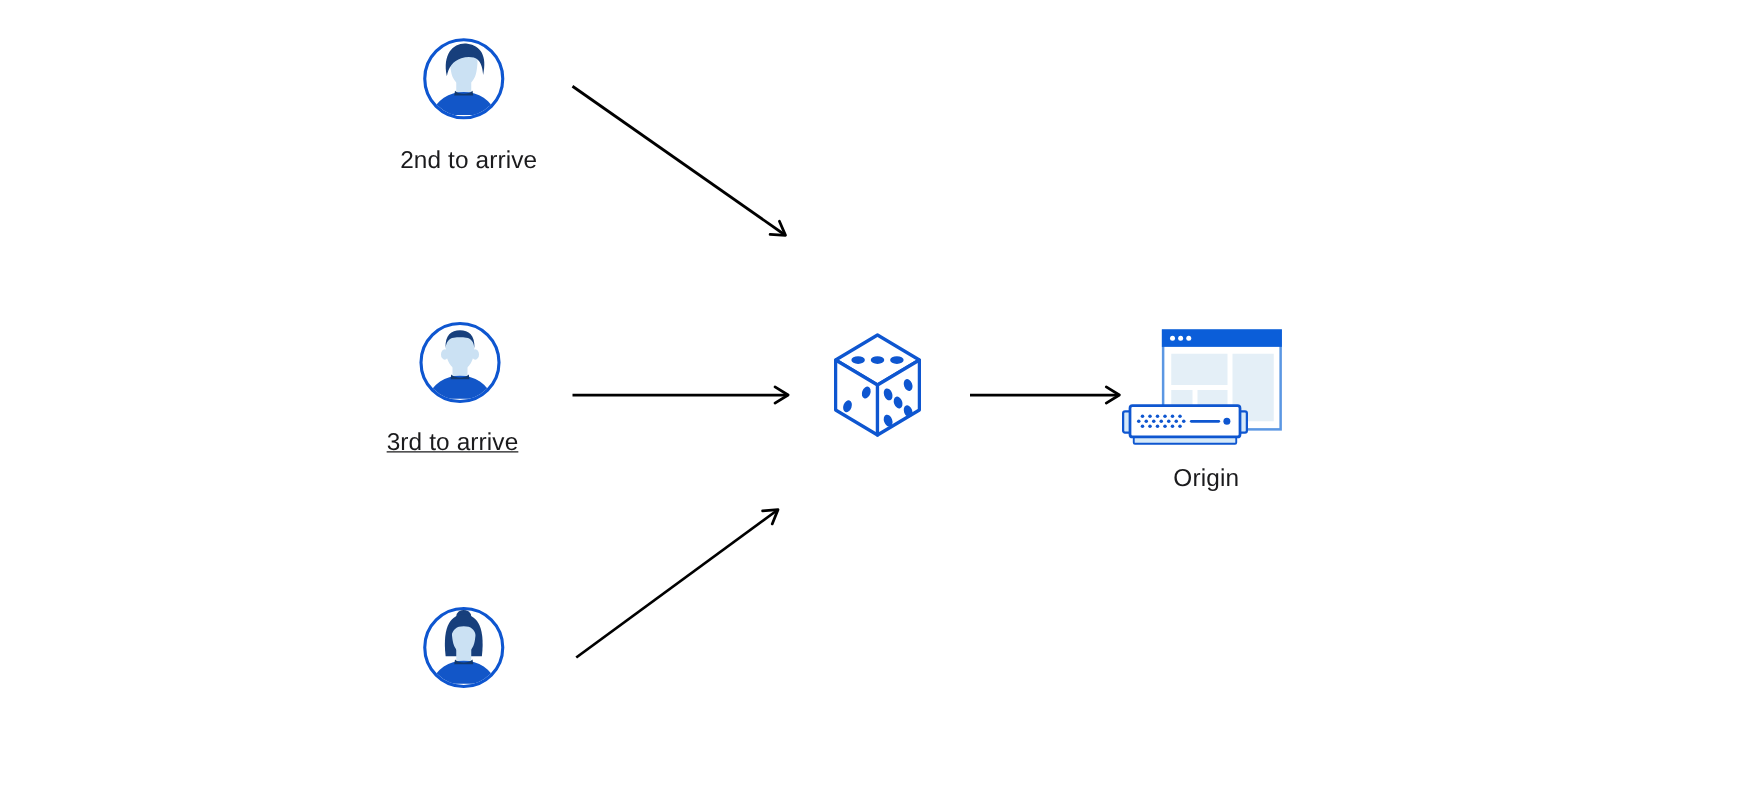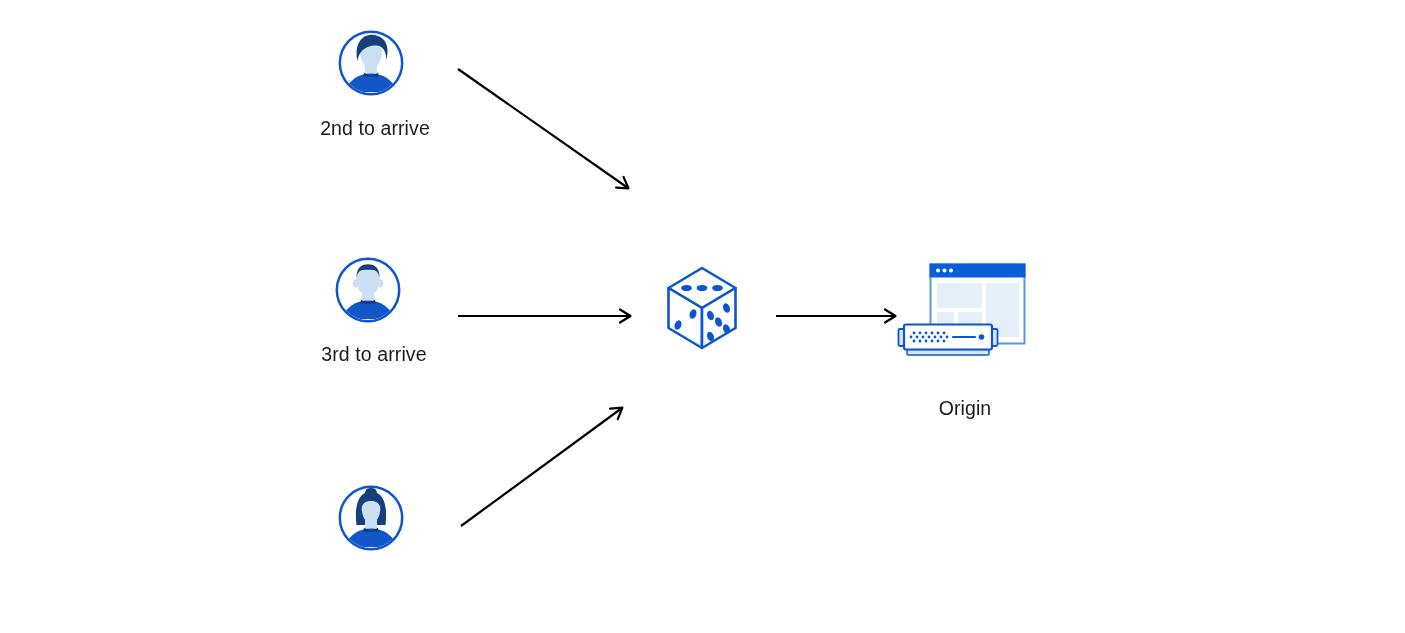--- a/index.html
+++ b/index.html
@@ -70,21 +70,21 @@
         <rect x="27" y="32" width="12" height="14" fill="#cbe1f3"></rect>
         <path d="M33,43.5 C21,43.5 11.5,49.5 6,62 L60,62 C54.5,49.5 45,43.5 33,43.5 Z" fill="#1256c8"></path>
         <path d="M26,42.6 C28.5,45.8 37.5,45.8 40,42.6 L40.6,46.4 L25.4,46.4 Z" fill="#10386f"></path>
         <ellipse cx="20.8" cy="26.5" rx="3" ry="4.2" fill="#cbe1f3"></ellipse>
         <ellipse cx="45.2" cy="26.5" rx="3" ry="4.2" fill="#cbe1f3"></ellipse>
         <path d="M21.5,20 C21.5,12.5 26.5,9.5 33,9.5 C39.5,9.5 44.5,12.5 44.5,20 C44.5,22 44.2,25 43.8,27.5 C42.8,33.5 38.8,38.8 33,38.8 C27.2,38.8 23.2,33.5 22.2,27.5 C21.8,25 21.5,22 21.5,20 Z" fill="#cbe1f3"></path>
         <path d="M21.5,21.5 C21,11 26,7.2 33,7.2 C40,7.2 45,11 44.5,21.5 C44,16.5 42,13.6 38,13.1 C34.5,12.7 31.5,12.7 28,13.1 C24,13.6 22,16.5 21.5,21.5 Z" fill="#173f7c"></path>
       </g>
     </svg>
   </span>
-  <div class="node-label" style="left:274px;top:343px;">3rd to arrive</div>
+  <div class="node-label" style="left:262px;top:343px;text-decoration:underline;">3rd to arrive</div>
 
   <span class="avatar abs" style="left:338px;top:485px;">
     <svg width="66" height="66" viewBox="0 0 66 66">
       <defs>
           <clipPath id="clipC">
             <circle cx="33" cy="33" r="30"></circle>
           </clipPath>
         </defs>
       <circle cx="33" cy="33" r="31.2" fill="#ffffff" stroke="#0e56d0" stroke-width="2.5"></circle>
       <g clip-path="url(#clipC)">
@@ -158,15 +158,15 @@
           <circle cx="25" cy="79" r="1.4"></circle>
           <circle cx="31" cy="79" r="1.4"></circle>
           <circle cx="37" cy="79" r="1.4"></circle>
           <circle cx="43" cy="79" r="1.4"></circle>
           <circle cx="49" cy="79" r="1.4"></circle>
       </g>
       <line x1="58" y1="75" x2="80" y2="75" stroke="#0e56d0" stroke-width="2.2" stroke-linecap="round"></line>
       <circle cx="86.5" cy="75" r="2.8" fill="#0e56d0"></circle>
     </svg>
   </span>
-  <div class="node-label" style="left:865px;top:397px;">Origin</div>
+  <div class="node-label" style="left:865px;top:372px;">Origin</div>
 
 </div>
 
 </body></html>

